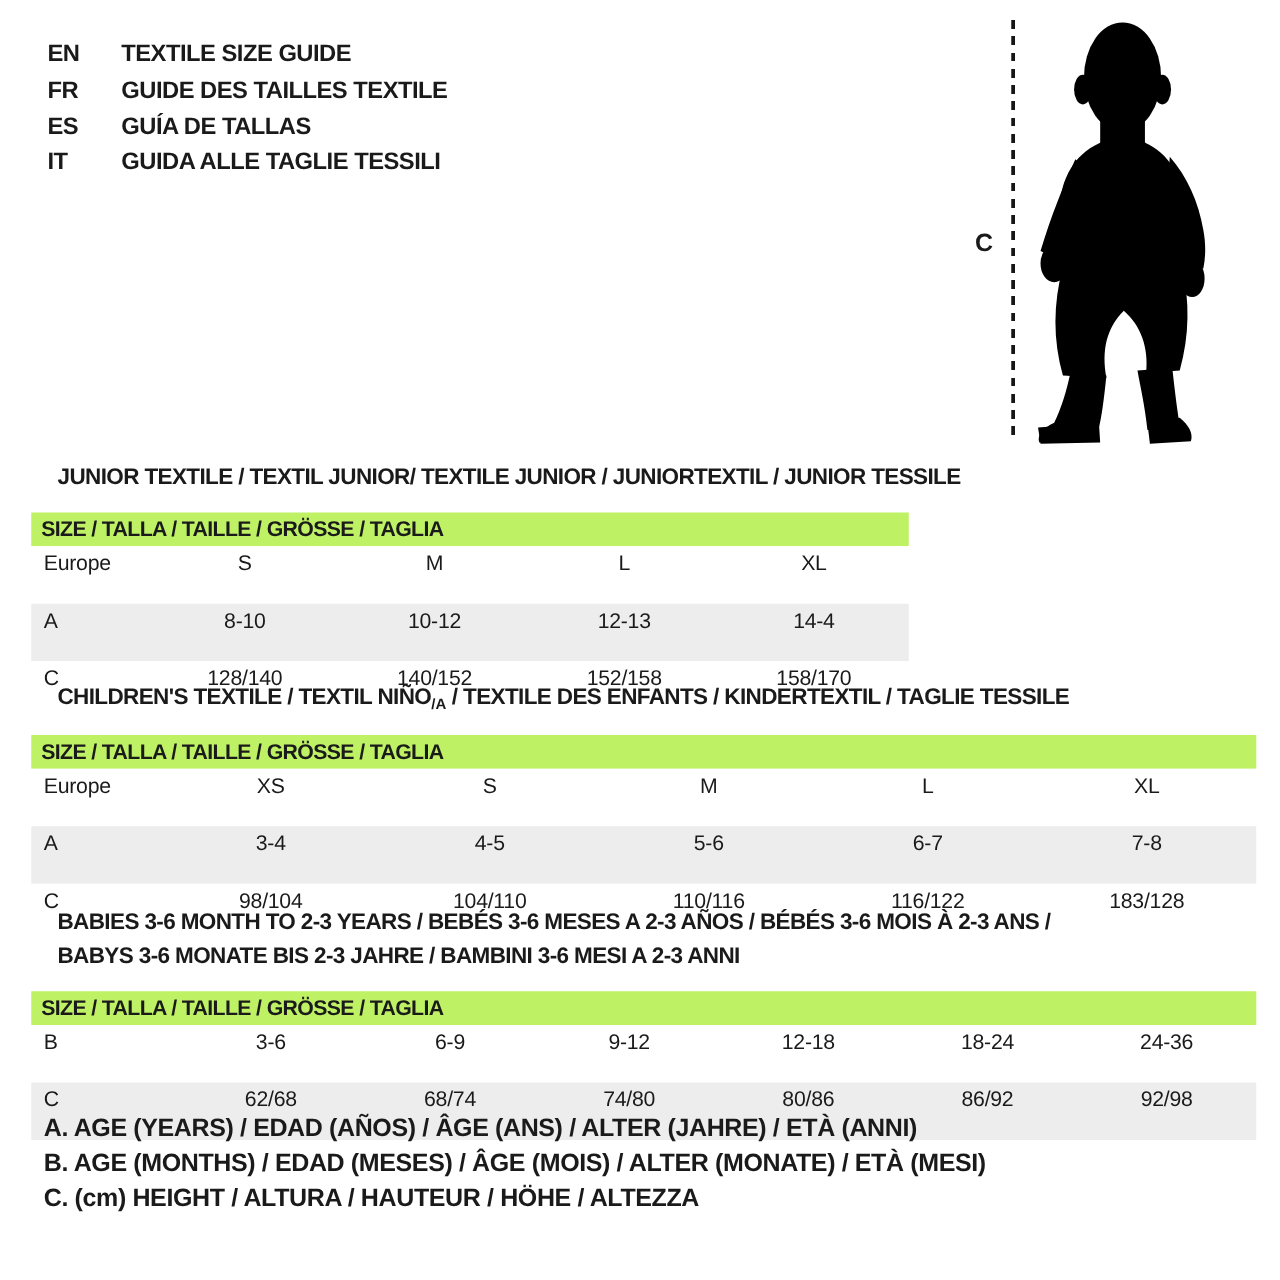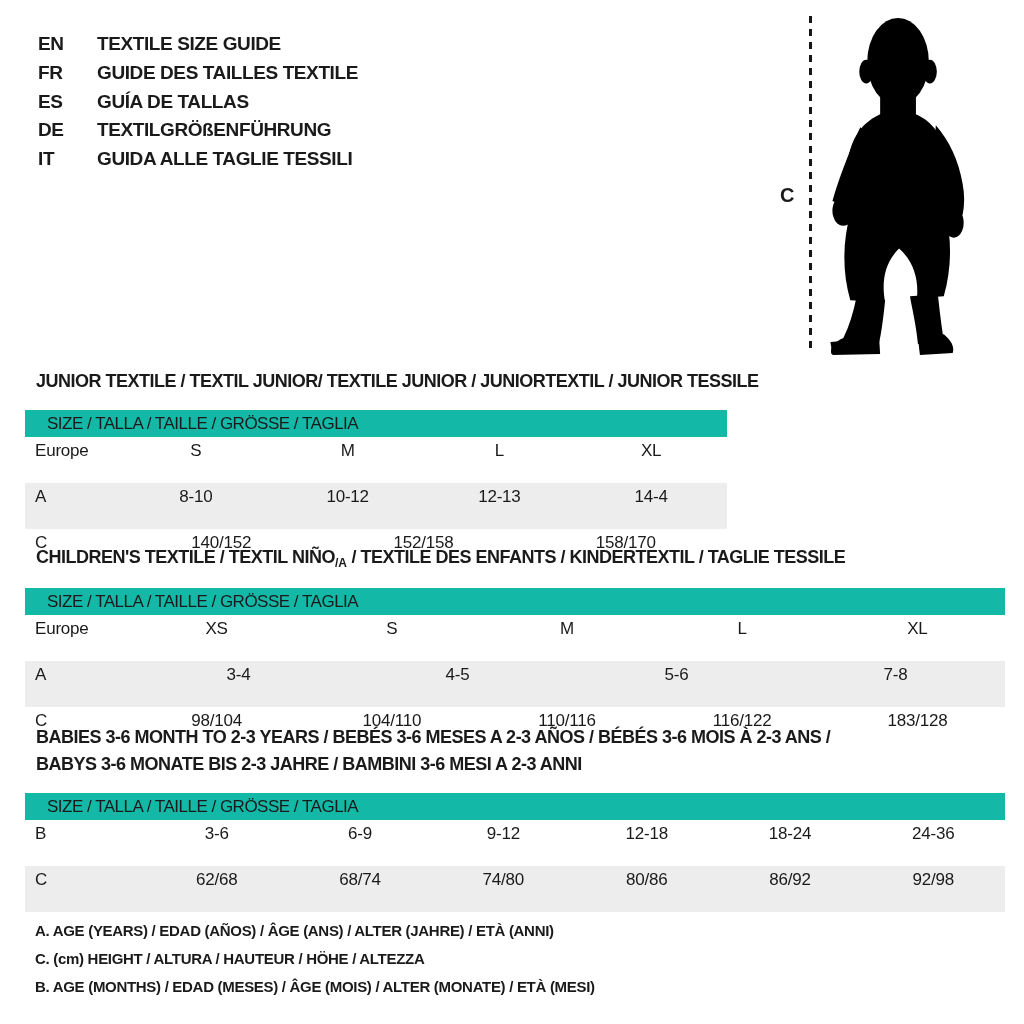--- a/index.html
+++ b/index.html
@@ -12,59 +12,55 @@
   .lang-code{width:59px;}
 
   
   .figure{position:absolute;left:778px;top:8px;width:212px;height:352px;}
   .dash{position:absolute;left:31px;top:8px;width:3px;height:338px;
         background:repeating-linear-gradient(to bottom,#161616 0 7px,transparent 7px 13px);}
   .clabel{position:absolute;left:2px;top:176px;font-weight:700;font-size:20px;}
   .baby{position:absolute;left:44px;top:2px;width:168px;height:346px;}
 
   
-  .heading{position:absolute;left:36px;font-weight:700;font-size:18px;letter-spacing:-0.5px;white-space:nowrap;}
+  .heading{position:absolute;left:46px;font-weight:700;font-size:18px;letter-spacing:-0.5px;white-space:nowrap;}
   .heading .subsm{font-size:12px;vertical-align:-4px;letter-spacing:0;}
   .heading2line{line-height:27px;}
 
   
   .sizetable{position:absolute;left:25px;font-size:17px;letter-spacing:-0.2px;}
-  .thead{height:27px;line-height:27px;background:#14b8a6;padding-left:22px;font-weight:400;font-size:17px;letter-spacing:-0.5px;}
+  .thead{height:27px;line-height:27px;background:#bef264;padding-left:8px;font-weight:700;font-size:17px;letter-spacing:-0.5px;}
   .trow{display:flex;height:46px;line-height:28px;background:#ffffff;}
   .trow.shade{background:#ededed;}
   .tlabel{padding-left:10px;box-sizing:border-box;flex:0 0 auto;}
   .tcell{flex:1;text-align:center;}
   .t1{width:702px;}  .t1 .tlabel{width:95px;}
   .t2{width:980px;}  .t2 .tlabel{width:104px;}
   .t3{width:980px;}  .t3 .tlabel{width:120px;}
 
   
-  .foot{position:absolute;left:35px;top:917px;font-weight:700;font-size:15px;line-height:28px;letter-spacing:-0.3px;white-space:nowrap;}
+  .foot{position:absolute;left:35px;top:889px;font-weight:700;font-size:20px;line-height:28px;letter-spacing:-0.3px;white-space:nowrap;}
 </style>
 </head>
 <body>
 
 <div class="canvas">
 
   <div class="lang">
     <div class="lang-row">
       <span class="lang-code">EN</span>
       <span>TEXTILE SIZE GUIDE</span>
     </div>
     <div class="lang-row">
       <span class="lang-code">FR</span>
       <span>GUIDE DES TAILLES TEXTILE</span>
     </div>
     <div class="lang-row">
       <span class="lang-code">ES</span>
       <span>GUÍA DE TALLAS</span>
-    </div>
-    <div class="lang-row">
-      <span class="lang-code">DE</span>
-      <span>TEXTILGRÖßENFÜHRUNG</span>
     </div>
     <div class="lang-row">
       <span class="lang-code">IT</span>
       <span>GUIDA ALLE TAGLIE TESSILI</span>
     </div>
   </div>
 
   <div class="figure">
     <span class="clabel">C</span>
     <div class="dash"></div>
@@ -107,20 +103,21 @@
     </div>
     <div class="trow shade">
       <div class="tlabel">A</div>
       <div class="tcell">8-10</div>
       <div class="tcell">10-12</div>
       <div class="tcell">12-13</div>
       <div class="tcell">14-4</div>
     </div>
     <div class="trow">
       <div class="tlabel">C</div>
+      <div class="tcell">128/140</div>
       <div class="tcell">140/152</div>
       <div class="tcell">152/158</div>
       <div class="tcell">158/170</div>
     </div>
   </div>
 
   <div class="heading" style="top:547px">
     <span>CHILDREN'S TEXTILE / TEXTIL NIÑO</span><span class="subsm">/A</span><span> / TEXTILE DES ENFANTS / KINDERTEXTIL / TAGLIE TESSILE</span>
   </div>
   <div class="sizetable t2" style="top:588px">
@@ -131,20 +128,21 @@
       <div class="tcell">S</div>
       <div class="tcell">M</div>
       <div class="tcell">L</div>
       <div class="tcell">XL</div>
     </div>
     <div class="trow shade">
       <div class="tlabel">A</div>
       <div class="tcell">3-4</div>
       <div class="tcell">4-5</div>
       <div class="tcell">5-6</div>
+      <div class="tcell">6-7</div>
       <div class="tcell">7-8</div>
     </div>
     <div class="trow">
       <div class="tlabel">C</div>
       <div class="tcell">98/104</div>
       <div class="tcell">104/110</div>
       <div class="tcell">110/116</div>
       <div class="tcell">116/122</div>
       <div class="tcell">183/128</div>
     </div>
@@ -171,17 +169,17 @@
       <div class="tcell">68/74</div>
       <div class="tcell">74/80</div>
       <div class="tcell">80/86</div>
       <div class="tcell">86/92</div>
       <div class="tcell">92/98</div>
     </div>
   </div>
 
   <div class="foot">
     <div>A. AGE (YEARS) / EDAD (AÑOS) / ÂGE (ANS) / ALTER (JAHRE) / ETÀ (ANNI)</div>
+    <div>B. AGE (MONTHS) / EDAD (MESES) / ÂGE (MOIS) / ALTER (MONATE) / ETÀ (MESI)</div>
     <div>C. (cm) HEIGHT / ALTURA / HAUTEUR / HÖHE / ALTEZZA</div>
-    <div>B. AGE (MONTHS) / EDAD (MESES) / ÂGE (MOIS) / ALTER (MONATE) / ETÀ (MESI)</div>
   </div>
 
 </div>
 
 </body></html>

